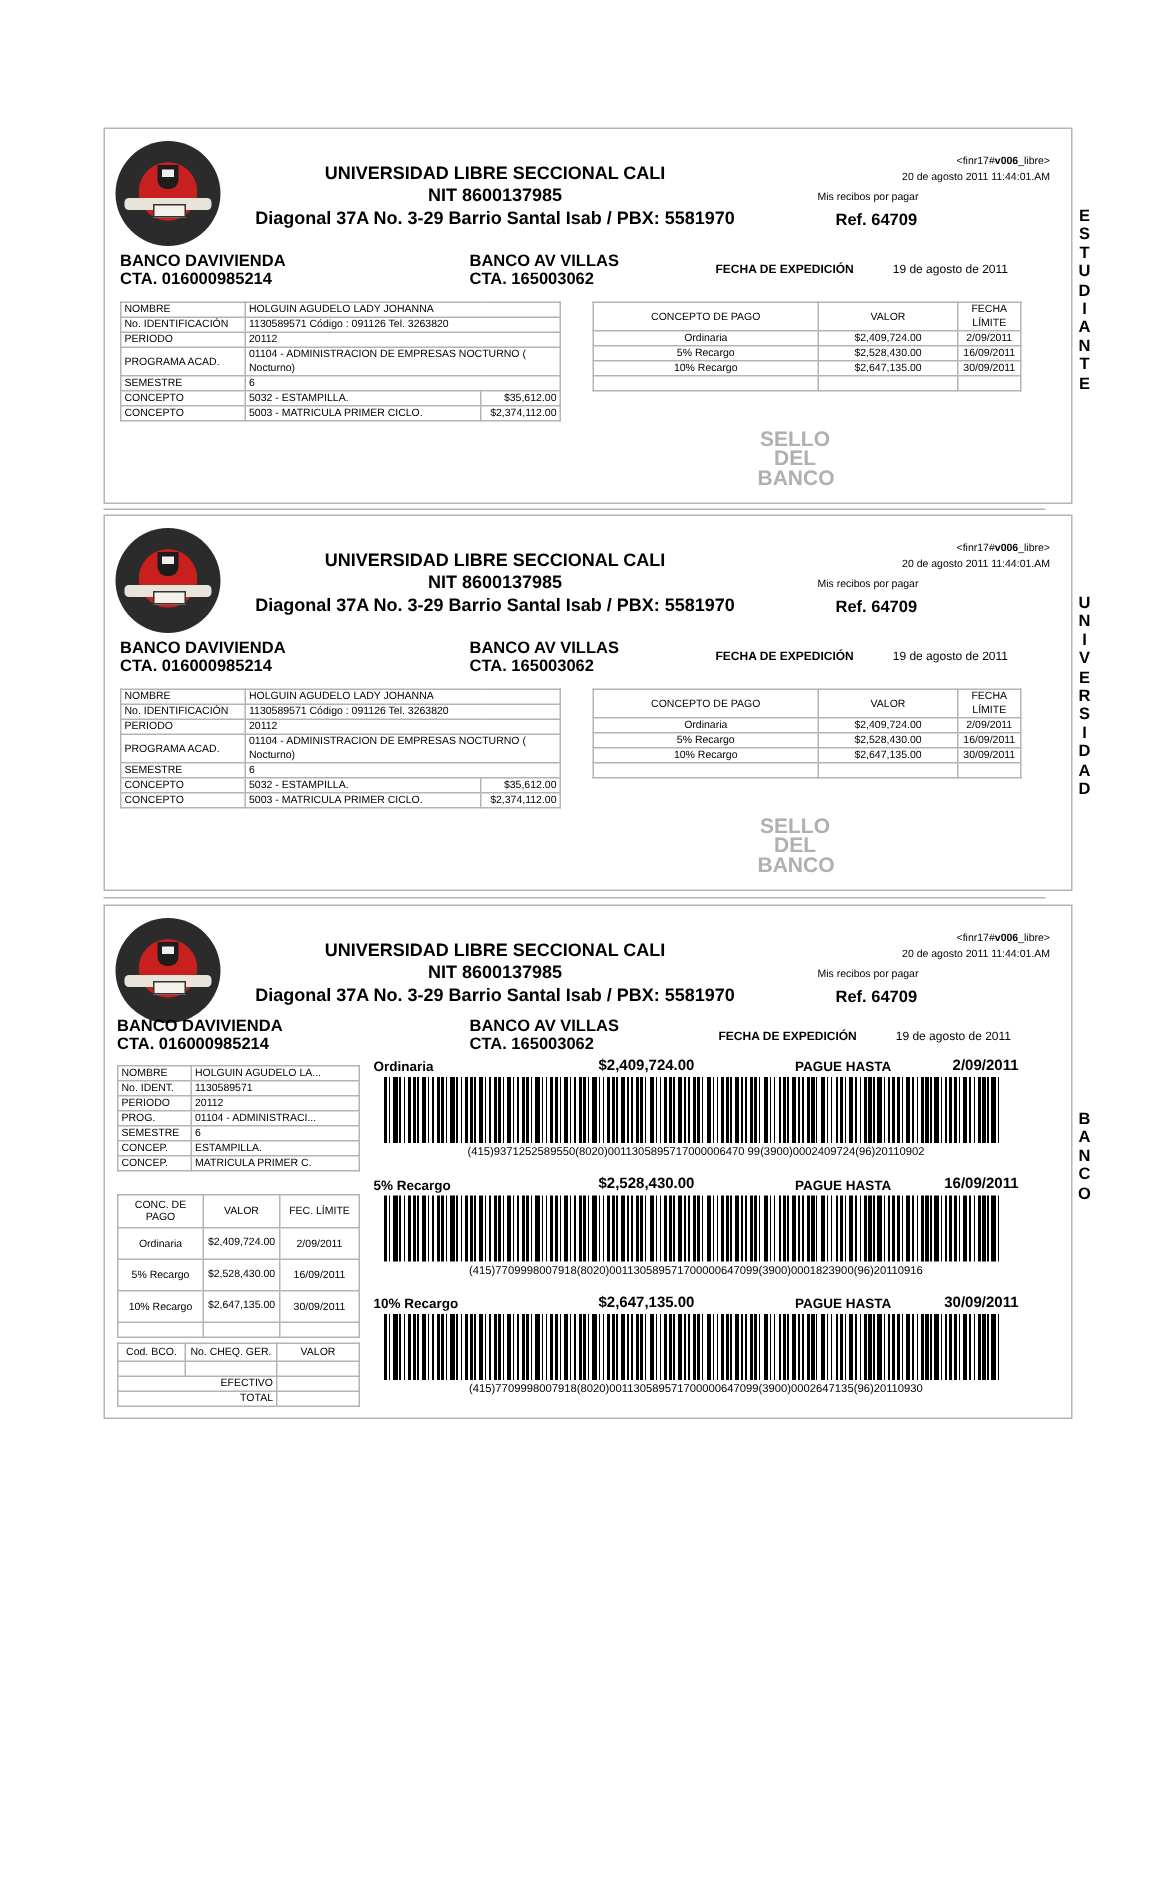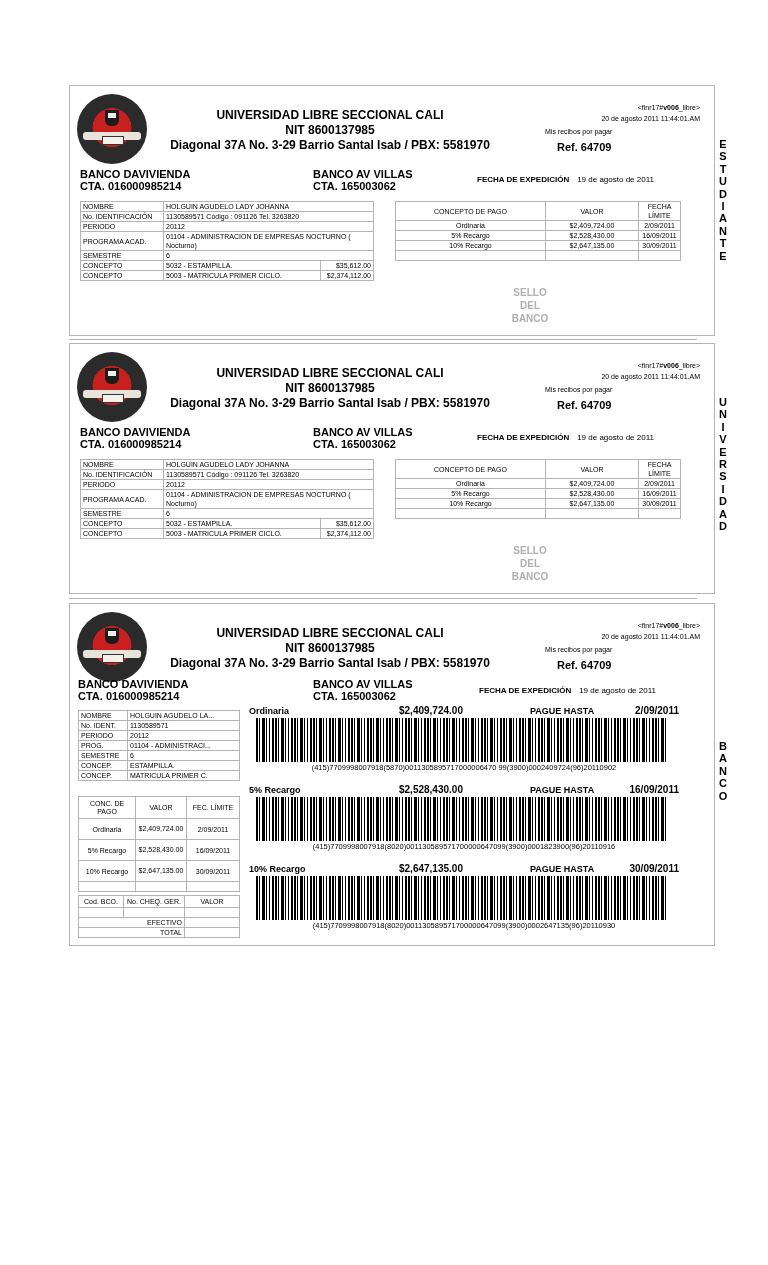--- a/index.html
+++ b/index.html
@@ -18,29 +18,29 @@
   .t1{top:22px;}
   .t2{top:37px;}
   .t3{top:52px;}
   .meta{position:absolute;right:14px;top:16px;text-align:right;font-size:7px;line-height:11px;}
   .meta b{font-weight:bold;}
   .mis{position:absolute;left:475px;top:42px;font-size:7px;}
   .ref{position:absolute;left:475px;top:55px;font-size:11px;font-weight:bold;padding-left:12px;}
   .bank1{position:absolute;left:10px;top:82px;font-size:11px;font-weight:bold;line-height:12px;}
   .bank2{position:absolute;left:200px;top:82px;font-size:11px;font-weight:bold;line-height:12px;margin-left:43px;}
   .fecha{position:absolute;left:407px;top:89px;font-size:8px;}
-  .fecha b{font-weight:bold;margin-right:8px;}
+  .fecha b{font-weight:bold;margin-right:26px;}
   .vert{position:absolute;right:-16px;top:52px;width:14px;font-size:11px;font-weight:bold;line-height:12.4px;text-align:center;}
   table{border-collapse:collapse;font-size:7px;}
   td,th{border:1px solid #b4b4b4;padding:0 2px;font-weight:normal;height:9px;line-height:9px;}
   .tblL{position:absolute;left:10px;top:115px;width:294px;}
   .tblR{position:absolute;left:325px;top:115px;width:286px;}
   .tblR td,.tblR th{text-align:center;}
   .right{text-align:right;}
-  .sello{position:absolute;left:435px;top:200px;width:50px;text-align:center;font-size:10px;font-weight:bold;color:#b0b0b0;line-height:13px;}
+  .sello{position:absolute;left:435px;top:200px;width:50px;text-align:center;font-size:14px;font-weight:bold;color:#b0b0b0;line-height:13px;}
   
   .s3L{position:absolute;left:8px;width:162px;}
   .bcrow{position:absolute;left:179px;width:430px;}
   .bchead{position:relative;height:12px;font-size:9px;font-weight:bold;}
   .bchead .lbl{position:absolute;left:0;top:0;}
   .bchead .amt{position:absolute;left:150px;top:-1px;font-size:10px;}
   .bchead .ph{position:absolute;left:281px;top:0;}
   .bchead .dt{position:absolute;right:0;top:-1px;font-size:10px;}
   .barcode{height:44px;margin-left:7px;width:412px;background:repeating-linear-gradient(90deg,#000 0 2px,#fff 2px 3px,#000 3px 4px,#fff 4px 6px,#000 6px 9px,#fff 9px 10px,#000 10px 11px,#fff 11px 13px,#000 13px 14px,#fff 14px 16px,#000 16px 18px,#fff 18px 19px);}
   .bctext{font-size:7.5px;text-align:center;width:430px;margin-top:1px;}
@@ -375,21 +375,21 @@
     </table>
 
   <div class="bcrow" style="top:102px">
     <div class="bchead">
         <span class="lbl">Ordinaria</span>
         <span class="amt">$2,409,724.00</span>
         <span class="ph">PAGUE HASTA</span>
         <span class="dt">2/09/2011</span>
       </div>
     <div class="barcode"></div>
-    <div class="bctext">(415)7709998007918(5870)0011305895717000006470 99(3900)0002409724(96)20110902</div>
+    <div class="bctext">(415)9371252589550(8020)0011305895717000006470 99(3900)0002409724(96)20110902</div>
   </div>
   <div class="bcrow" style="top:181px">
     <div class="bchead">
         <span class="lbl">5% Recargo</span>
         <span class="amt">$2,528,430.00</span>
         <span class="ph">PAGUE HASTA</span>
         <span class="dt">16/09/2011</span>
       </div>
     <div class="barcode"></div>
     <div class="bctext">(415)7709998007918(8020)001130589571700000647099(3900)0001823900(96)20110916</div>

